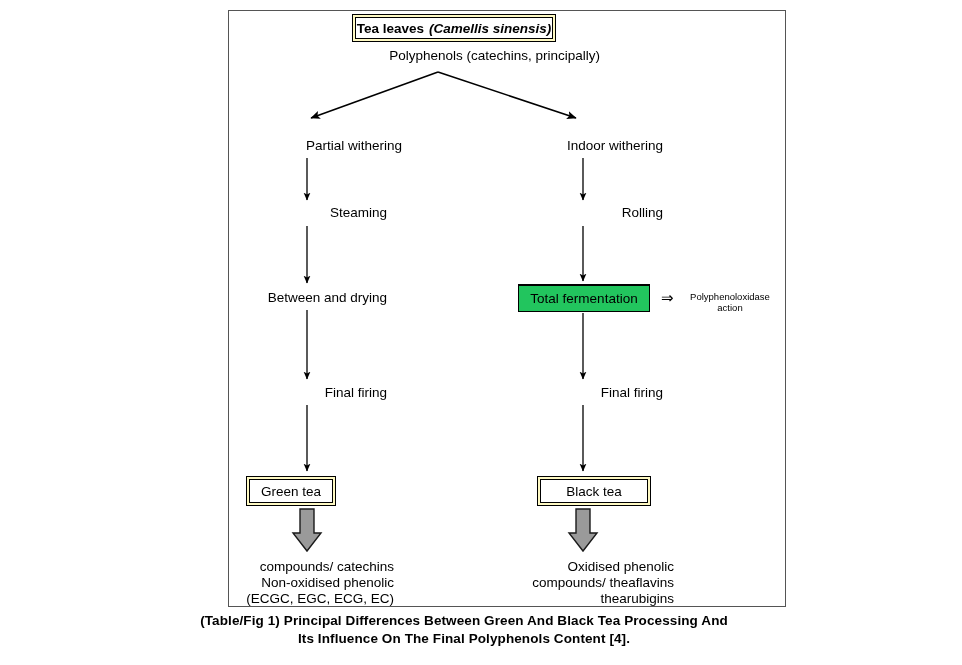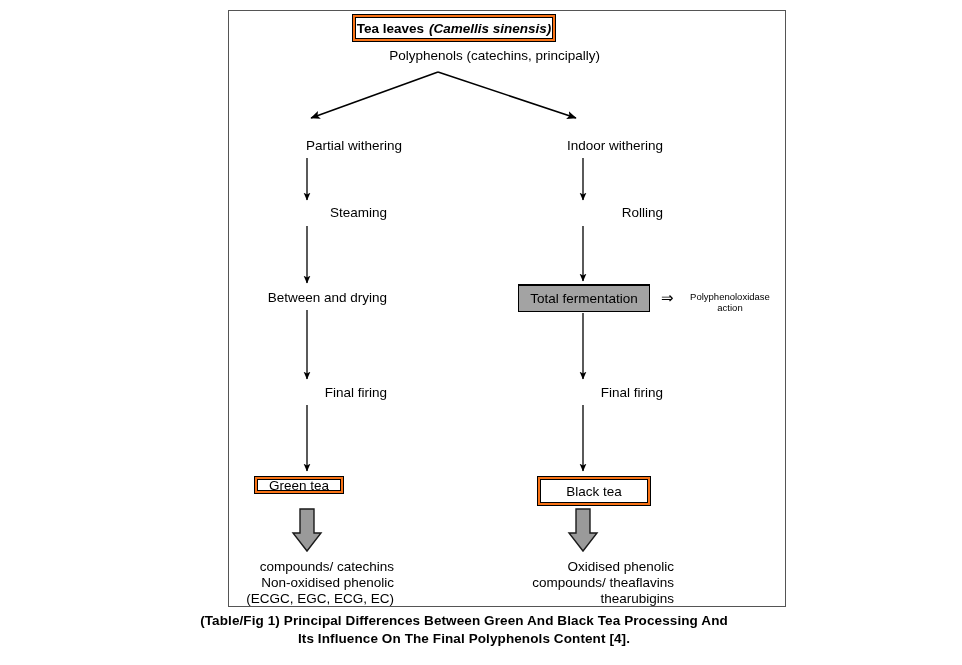--- a/index.html
+++ b/index.html
@@ -45,39 +45,39 @@
     white-space: nowrap;
   }
   .node.multiline { white-space: normal; }
 
   
   .box-double {
     position: absolute;
     box-sizing: border-box;
     border: 1px solid #000;
     padding: 2px;
-    background: #f97316;
+    background: #fef9c3;
   }
   .box-double > .inner {
     border: 1px solid #000;
     box-sizing: border-box;
     width: 100%;
     height: 100%;
     display: flex;
     align-items: center;
     justify-content: center;
     font-size: 13.5px;
     background: #fff;
   }
   .box-single {
     position: absolute;
     box-sizing: border-box;
     border: 1px solid #000;
     border-top-width: 2px;
-    background: #a3a3a3;
+    background: #22c55e;
     display: flex;
     align-items: center;
     justify-content: center;
     font-size: 13.5px;
   }
 
   
   .hdr-bold { font-weight: bold; }
   .hdr-ital { font-weight: bold; font-style: italic; }
 
@@ -168,21 +168,21 @@
   <div class="node" style="left:308px; top:48px; width:292px;">Polyphenols (catechins, principally)</div>
 
   <div class="node" style="left:242px; top:138px; width:160px;">Partial withering</div>
 
   <div class="node" style="left:227px; top:205px; width:160px;">Steaming</div>
 
   <div class="node" style="left:227px; top:290px; width:160px;">Between and drying</div>
 
   <div class="node" style="left:227px; top:385px; width:160px;">Final firing</div>
 
-  <div class="box-double" style="left:254px; top:476px; width:90px; height:18px;">
+  <div class="box-double" style="left:246px; top:476px; width:90px; height:30px;">
     <div class="inner">Green tea</div>
   </div>
 
   <div class="node multiline" style="left:222px; top:559px; width:172px; line-height:16px;">
     <div>compounds/ catechins</div>
     <div>Non-oxidised phenolic</div>
     <div>(ECGC, EGC, ECG, EC)</div>
   </div>
 
   <div class="node" style="left:503px; top:138px; width:160px;">Indoor withering</div>

